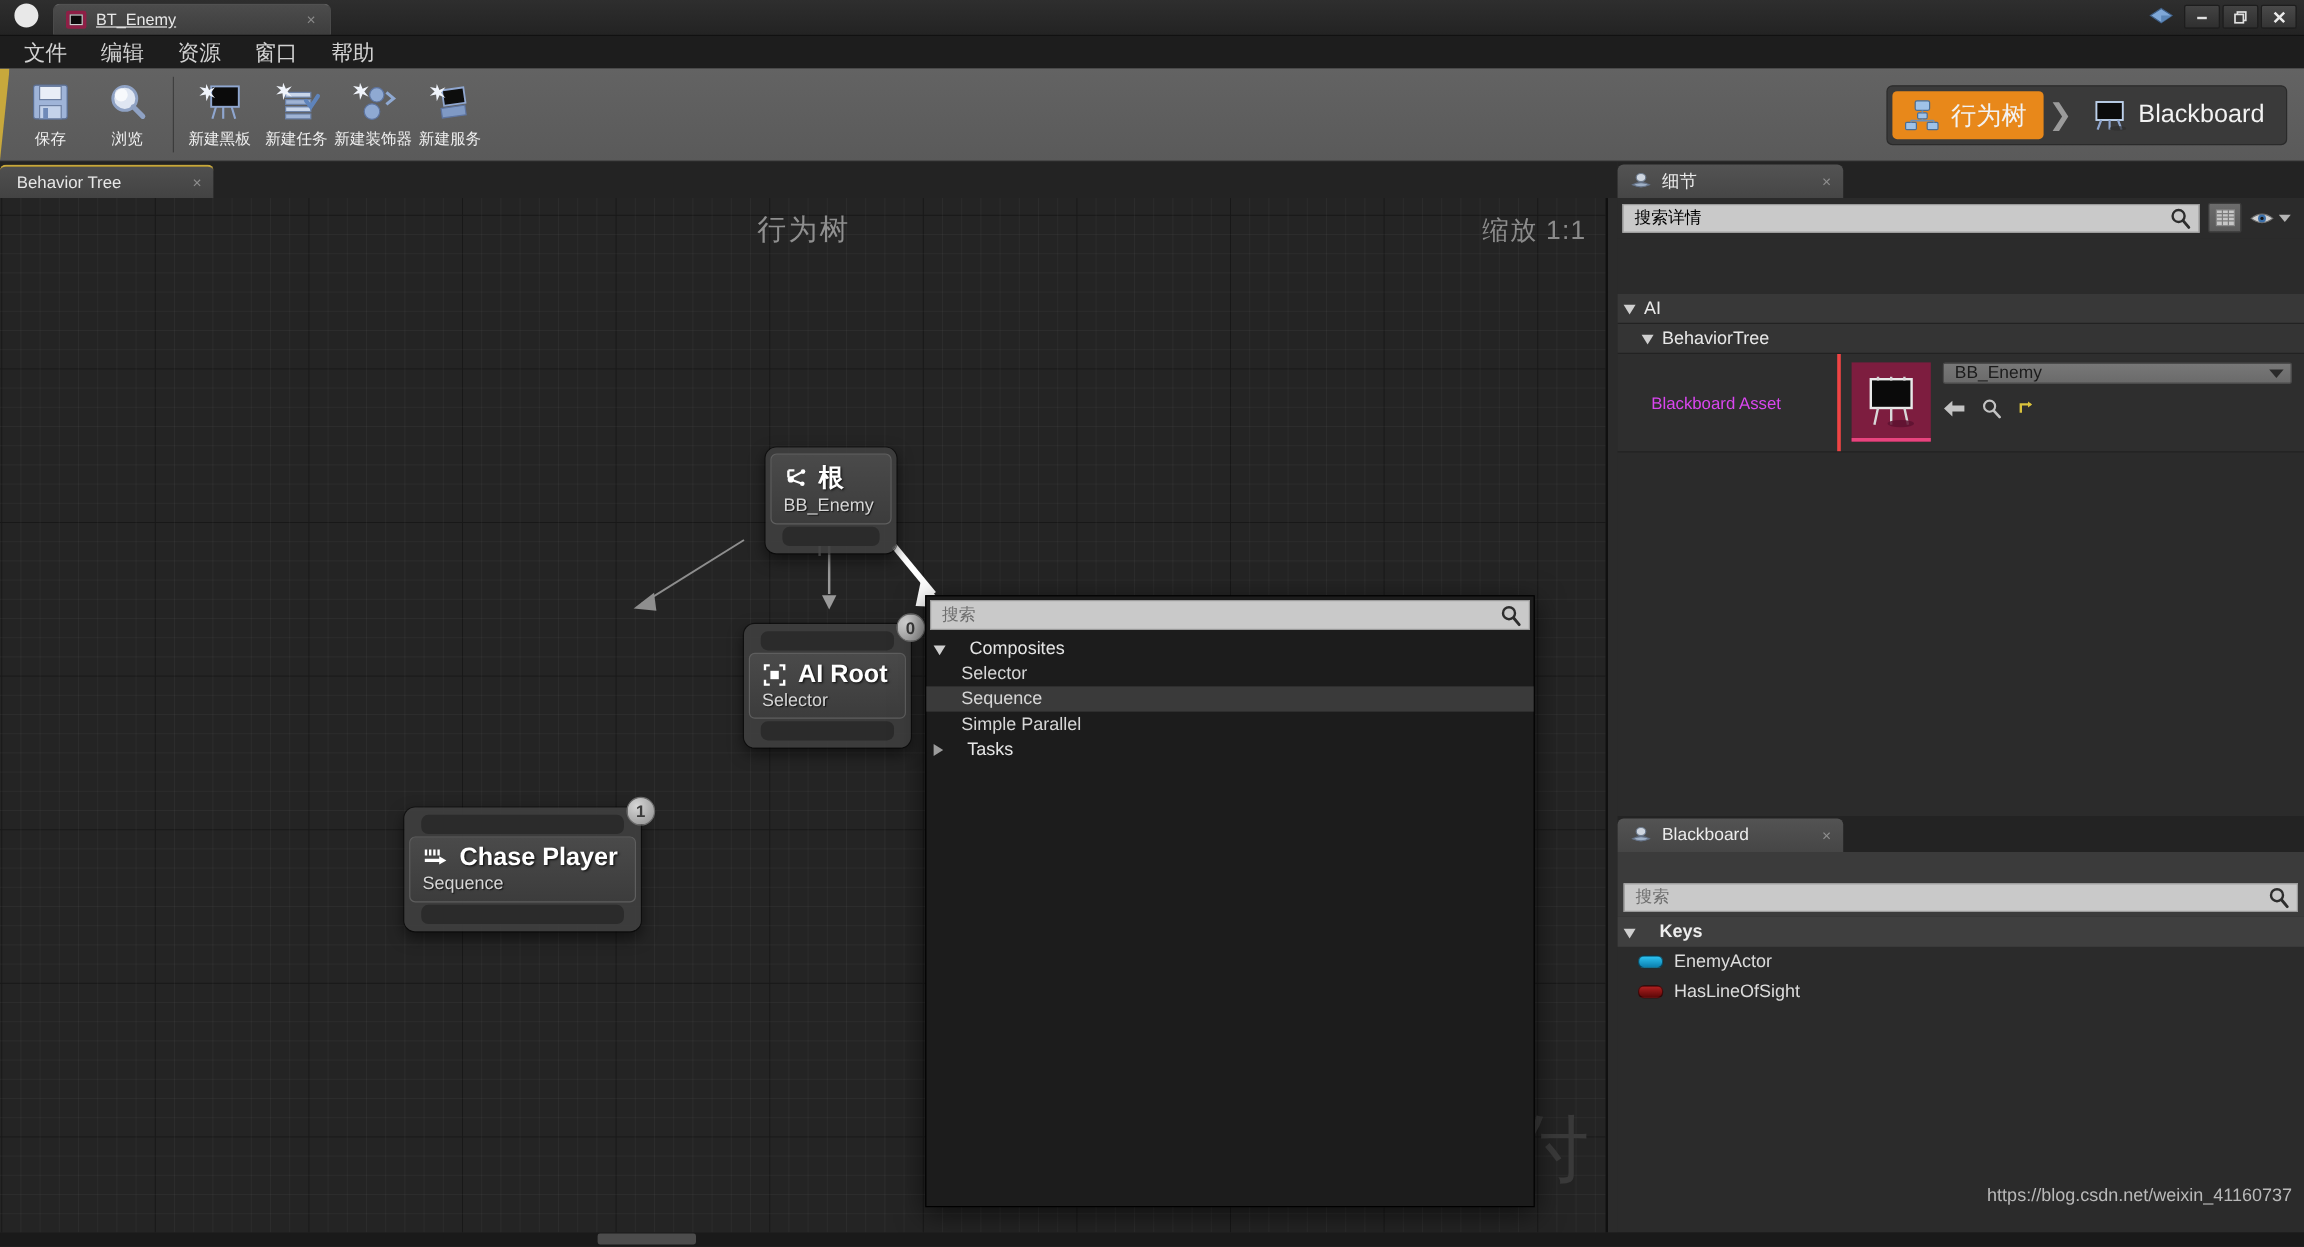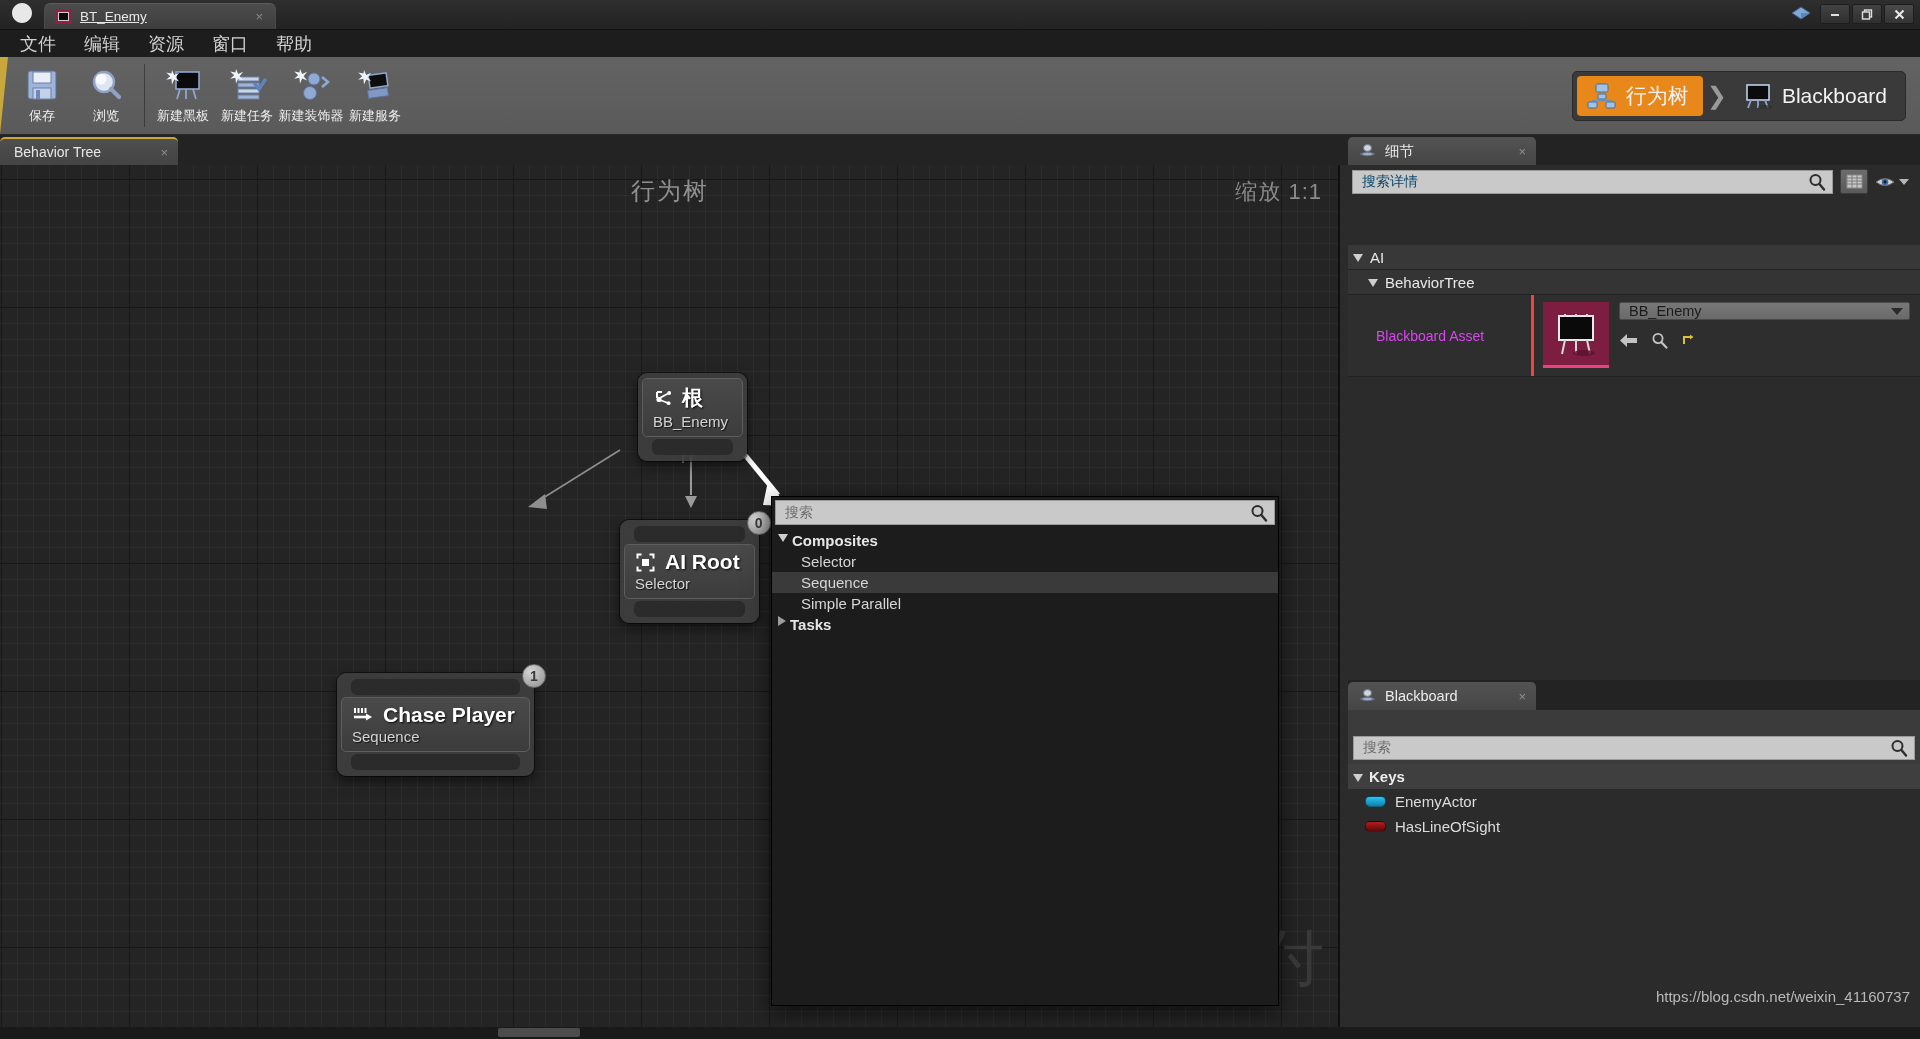--- a/index.html
+++ b/index.html
@@ -163,22 +163,22 @@
     background: #1c1c1c; border: 1px solid #000;
     box-shadow: 0 6px 22px rgba(0,0,0,.6);
   }
   .ctx-search {
     margin: 3px; height: 25px; background: #c9c9c9; border: 1px solid #9a9a9a;
     display: flex; align-items: center; padding: 0 6px 0 9px;
   }
   .ctx-search .ph { flex: 1; font-size: 14px; color: #6e6e6e; }
   .ctx-list { padding-top: 2px; }
   .ctx-cat {
-    display: flex; gap: 4px;
-    font-size: 15px; font-weight: bold; color: #e6e6e6; padding: 2px 0 2px 6px;
+    display: flex; align-items: center; gap: 20px;
+    font-size: 15px; font-weight: normal; color: #e6e6e6; padding: 2px 0 2px 6px;
   }
   .ctx-row { font-size: 15px; color: #d6d6d6; padding: 2px 0 2px 29px; }
   .ctx-row.sel { background: #3a3a3a; }
   .tri { width: 0; height: 0; flex: none; }
   .tri.open { border-left: 5px solid transparent; border-right: 5px solid transparent; border-top: 8px solid #cfcfcf; margin-top:2px; }
   .tri.closed { border-top: 5px solid transparent; border-bottom: 5px solid transparent; border-left: 8px solid #9c9c9c; }
 
   
   .rpanel { position: absolute; left: 1348px; width: 572px; background: #2b2b2b; }
   .panel-tabstrip { height: 30px; background: #232323; display: flex; align-items: flex-end; }
@@ -187,21 +187,21 @@
     background: linear-gradient(#535353,#464646); border-radius: 5px 5px 0 0;
     padding: 0 10px 0 11px; font-size: 14.5px; color: #ececec;
   }
   .panel-tab .x { margin-left: auto; color: #8f8f8f; font-size: 13px; }
 
   .det-searchrow { display: flex; align-items: center; gap: 7px; padding: 4px 6px 5px 4px; background: #2b2b2b; }
   .searchbox {
     flex: 1; height: 24px; background: #c9c9c9; border: 1px solid #9a9a9a;
     display: flex; align-items: center; padding: 0 6px 0 9px;
   }
-  .searchbox .ph { flex: 1; font-size: 14px; color: #0c4a6e; }
+  .searchbox .ph { flex: 1; font-size: 14px; color: #000000; }
   .icobtn { width: 28px; height: 25px; display: flex; align-items: center; justify-content: center;
     background: linear-gradient(#6c6c6c,#5a5a5a); border: 1px solid #3c3c3c; border-radius: 2px; }
   .eyebtn { display: flex; align-items: center; gap: 3px; padding-right: 4px; }
 
   .prop-cat {
     display: flex; align-items: center; gap: 7px; height: 25px;
     background: #383838; border-bottom: 1px solid #222; font-size: 15px; color: #e8e8e8;
   }
   .prop-cat.lvl1 { padding-left: 5px; margin-top: 46px; }
   .prop-cat.lvl2 { padding-left: 20px; background: #343434; }
@@ -220,21 +220,21 @@
     display: flex; align-items: center; padding: 0 6px 0 9px;
   }
   .combo .val { flex: 1; font-size: 14.5px; color: #1b1b1b; }
   .combo .caret { width:0;height:0;border-left:6px solid transparent;border-right:6px solid transparent;border-top:7px solid #2a2a2a; }
   .asset-actions { display: flex; align-items: center; gap: 13px; padding-top: 6px; }
 
   .bb-search-wrap { padding: 26px 5px 4px 5px; background: #3b3b3b; }
   .bb-searchbox { height: 24px; background: #c9c9c9; border: 1px solid #9a9a9a;
     display: flex; align-items: center; padding: 0 6px 0 9px; }
   .bb-searchbox .ph { flex: 1; font-size: 14px; color: #6e6e6e; }
-  .bb-keys-hdr { display: flex; align-items: center; gap: 6px; height: 25px; padding-left: 5px;
+  .bb-keys-hdr { display: flex; align-items: center; gap: 20px; height: 25px; padding-left: 5px;
     background: #3f3f3f; font-size: 15px; font-weight: bold; color: #ededed; }
   .bb-key { display: flex; align-items: center; gap: 9px; height: 25px; padding-left: 17px; }
   .bb-swatch { width: 21px; height: 11px; border-radius: 5px; flex: none; border: 1px solid rgba(0,0,0,.5); }
   .bb-key-label { font-size: 15px; color: #dcdcdc; }
 
   .csdn-watermark {
     position: absolute; right: 10px; bottom: 22px;
     font-size: 15px; color: #b9b9b9;
   }
   .statusbar { position: absolute; left:0; bottom:0; width: 1920px; height: 12px; background: #1a1a1a; }

